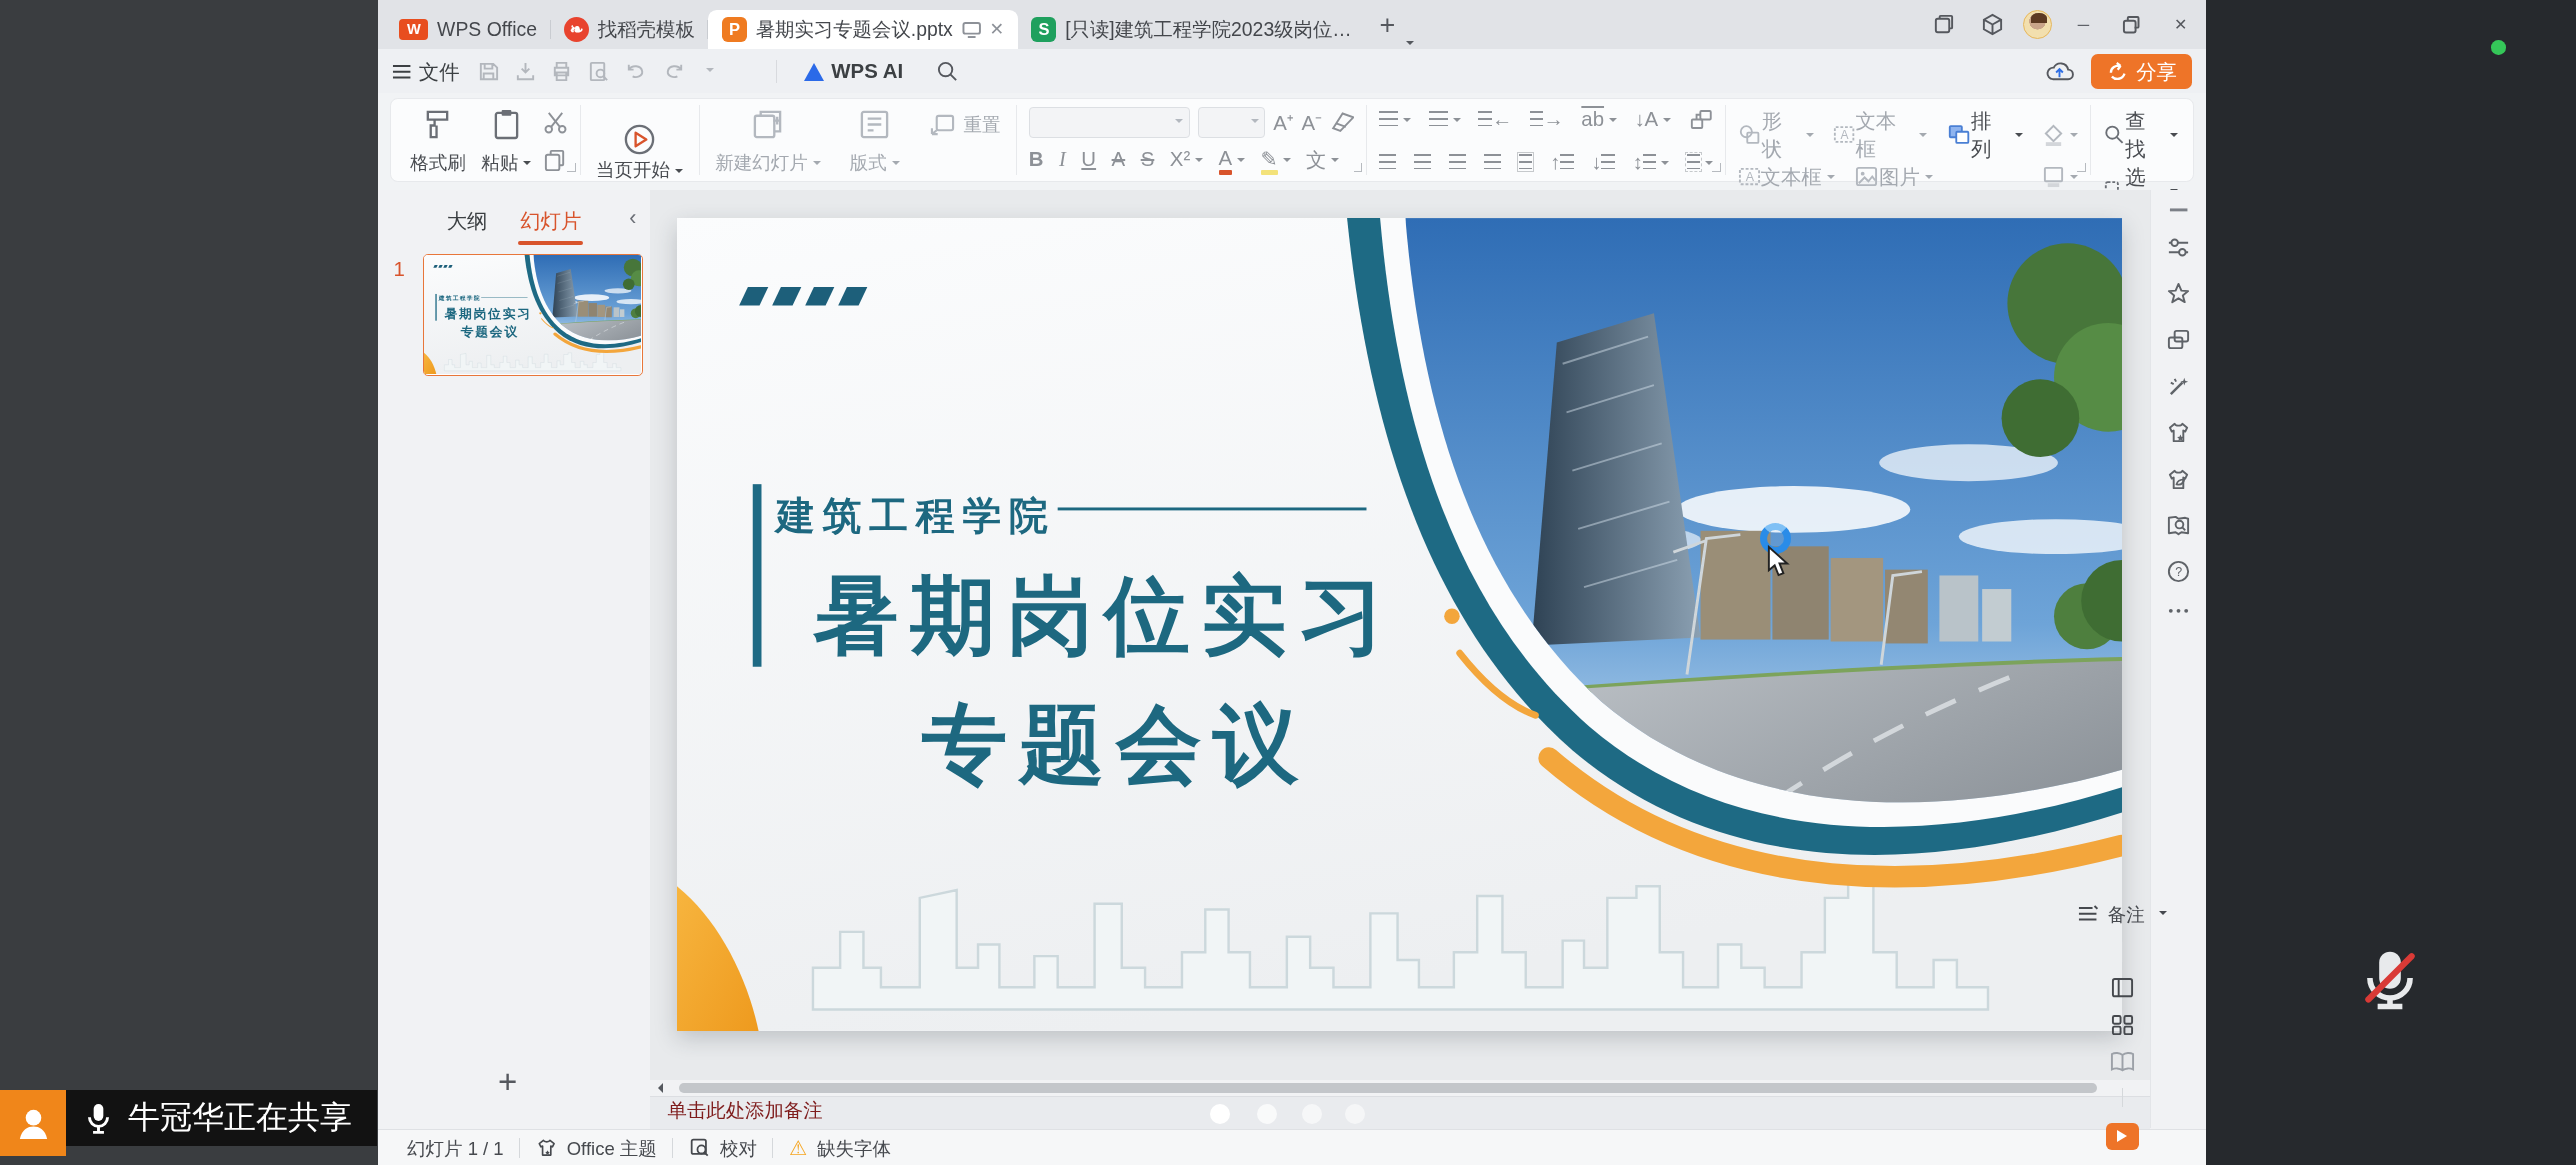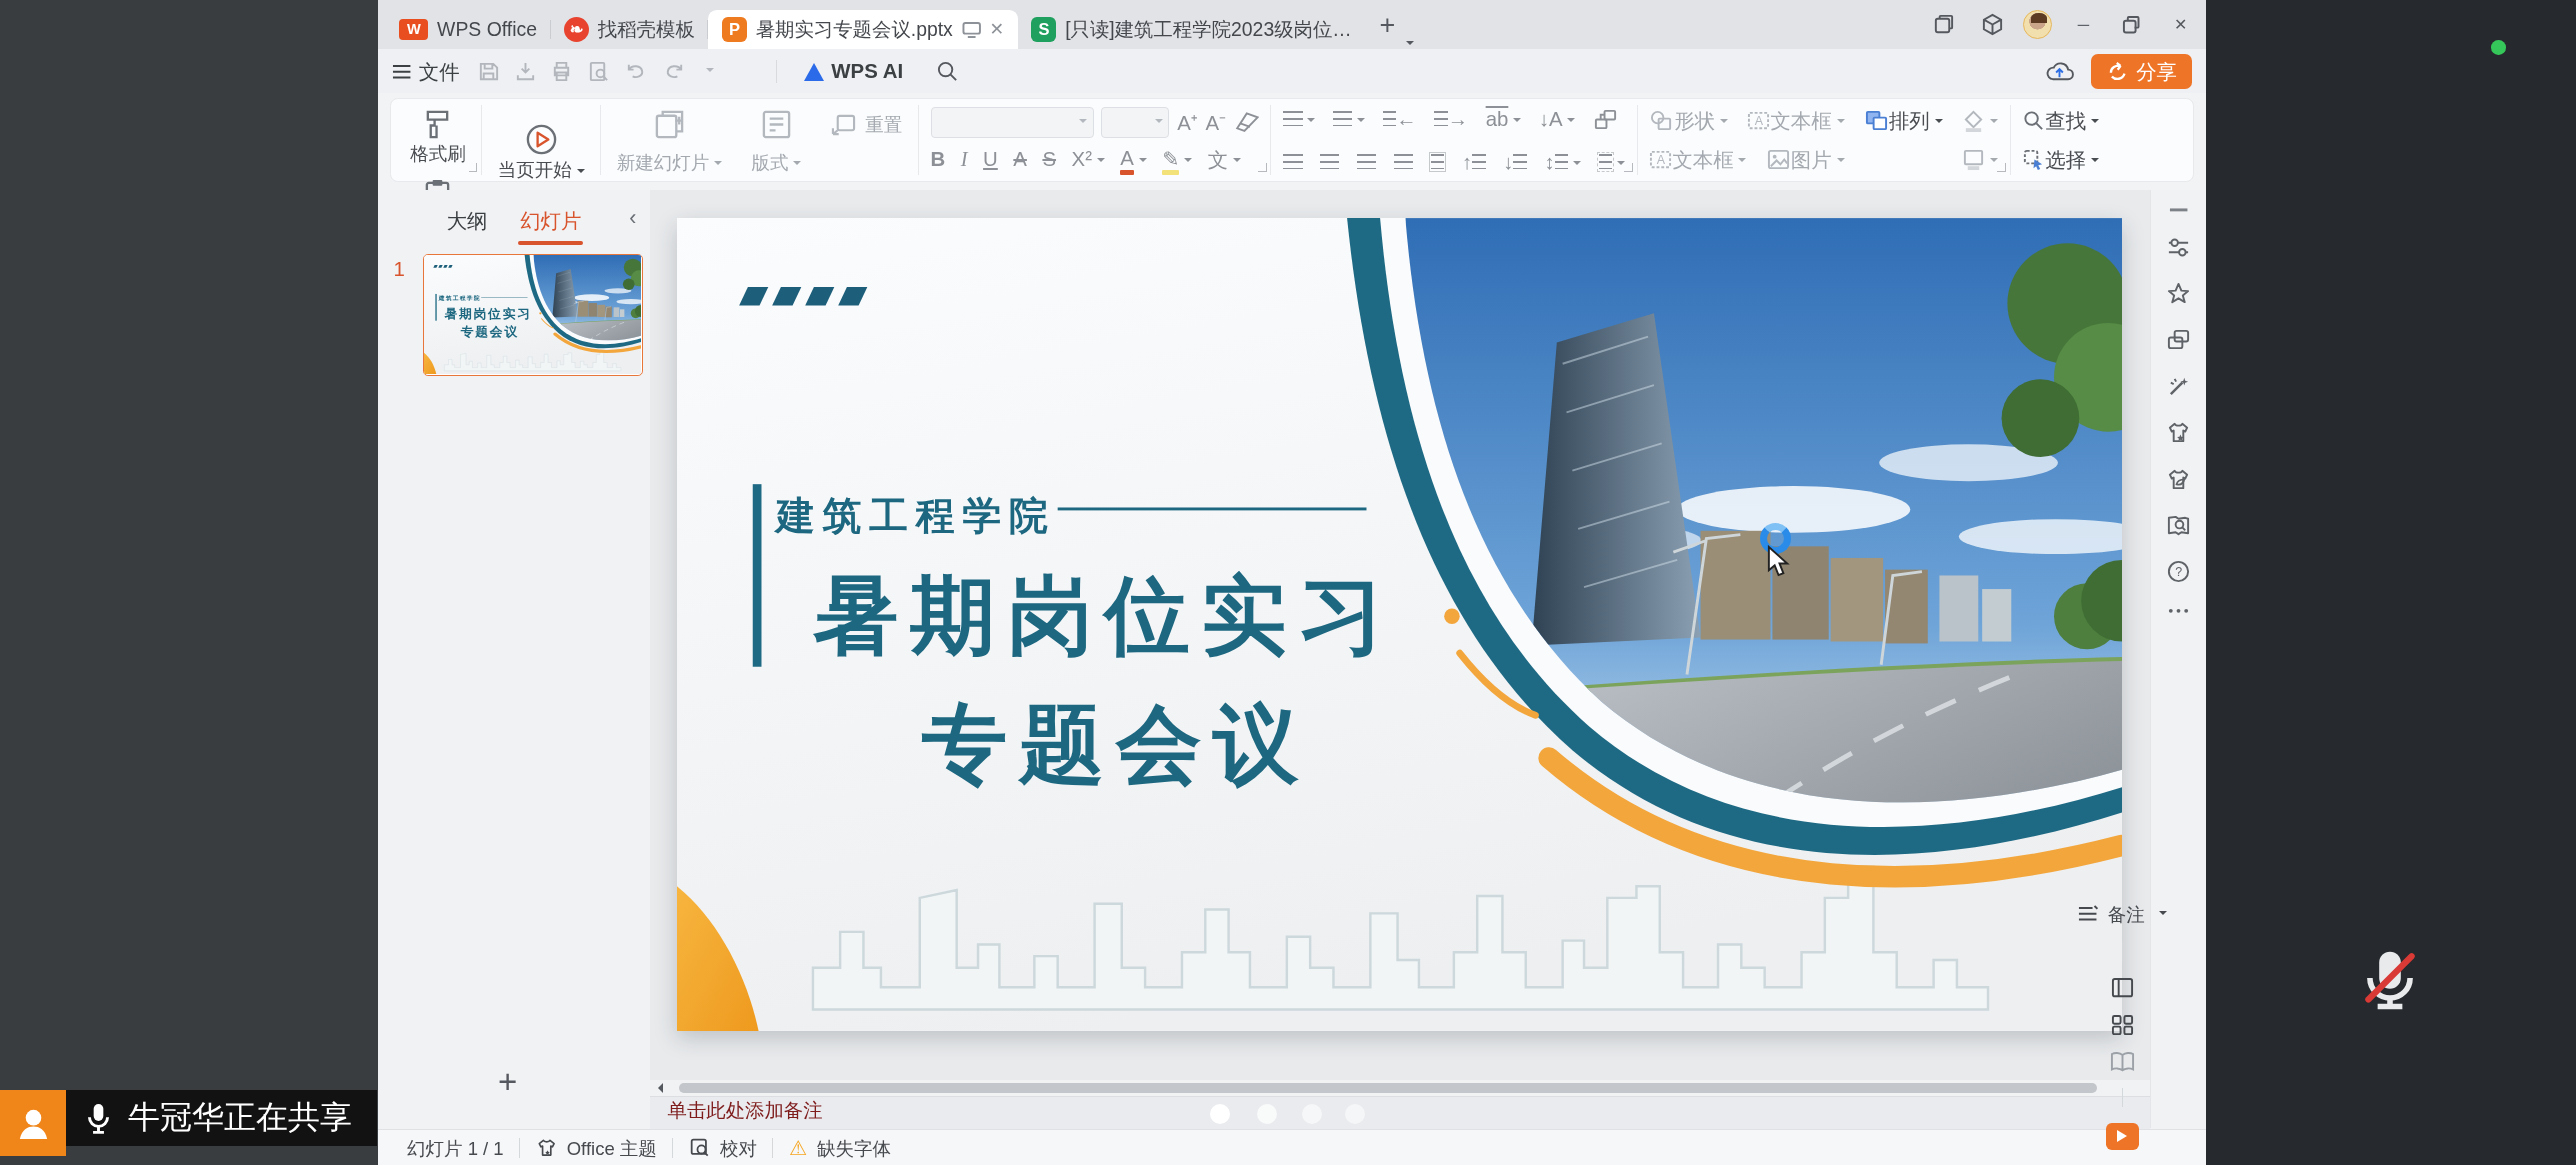--- a/index.html
+++ b/index.html
@@ -243,21 +243,21 @@
             <path d="M4 12 C4 7 9 4 14 5 M14 5 L10 2 M14 5 L11 9 M5 16 C9 20 16 19 18 13" fill="none" stroke="#fff" stroke-width="2.4"></path>
           </svg>
         <span>分享</span>
       </span>
     </span>
   </div>
 
   <div class="abs ribbon">
     <div class="ribbon-panel">
 
-      <div class="rgroup" style="flex-direction:column; gap:7.8px;align-items:center;">
+      <div class="rgroup" style="flex-direction:row; gap:7.8px;">
         <span class="stackbtn">
           <svg class="ic big" width="29" height="33" viewBox="0 0 30 34">
               <path d="M5 4 H25 V12 H5 Z M12 12 V18 H8 V30 H14 V18" fill="none" stroke="#6b6f76" stroke-width="2.4"></path>
             </svg>
           <span class="lbl">格式刷</span>
         </span>
         <span class="stackbtn">
           <svg class="ic big" width="29" height="33" viewBox="0 0 30 34">
               <rect x="4" y="5" width="22" height="26" rx="2" fill="none" stroke="#6b6f76" stroke-width="2.4"></rect>
               <rect x="10" y="2" width="10" height="6" rx="1" fill="#6b6f76"></rect>

